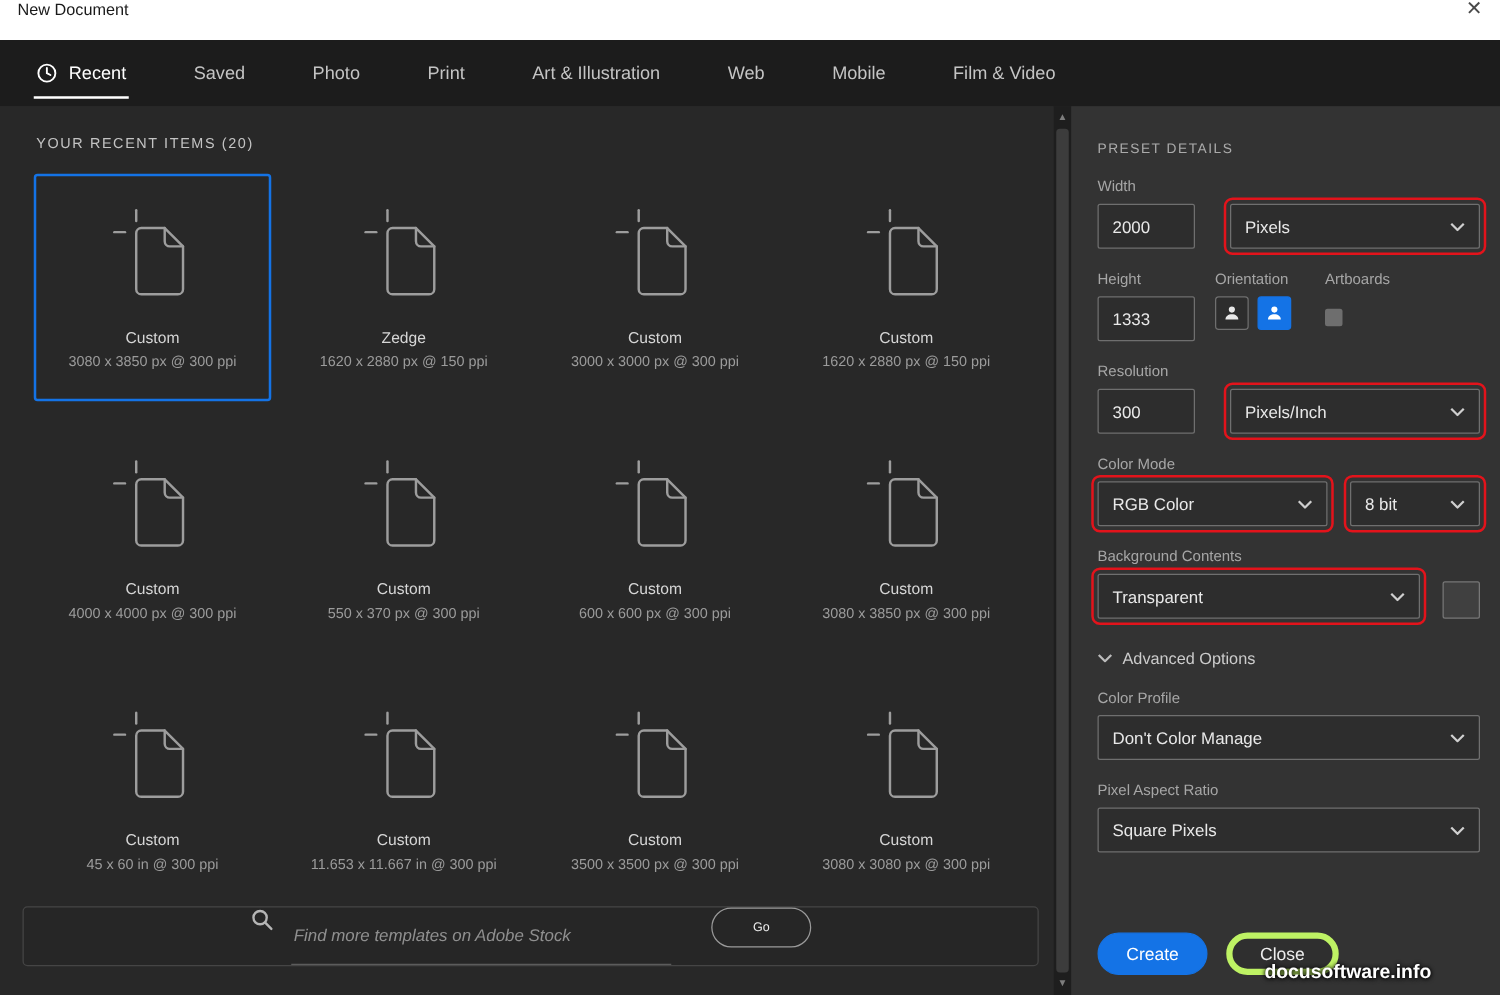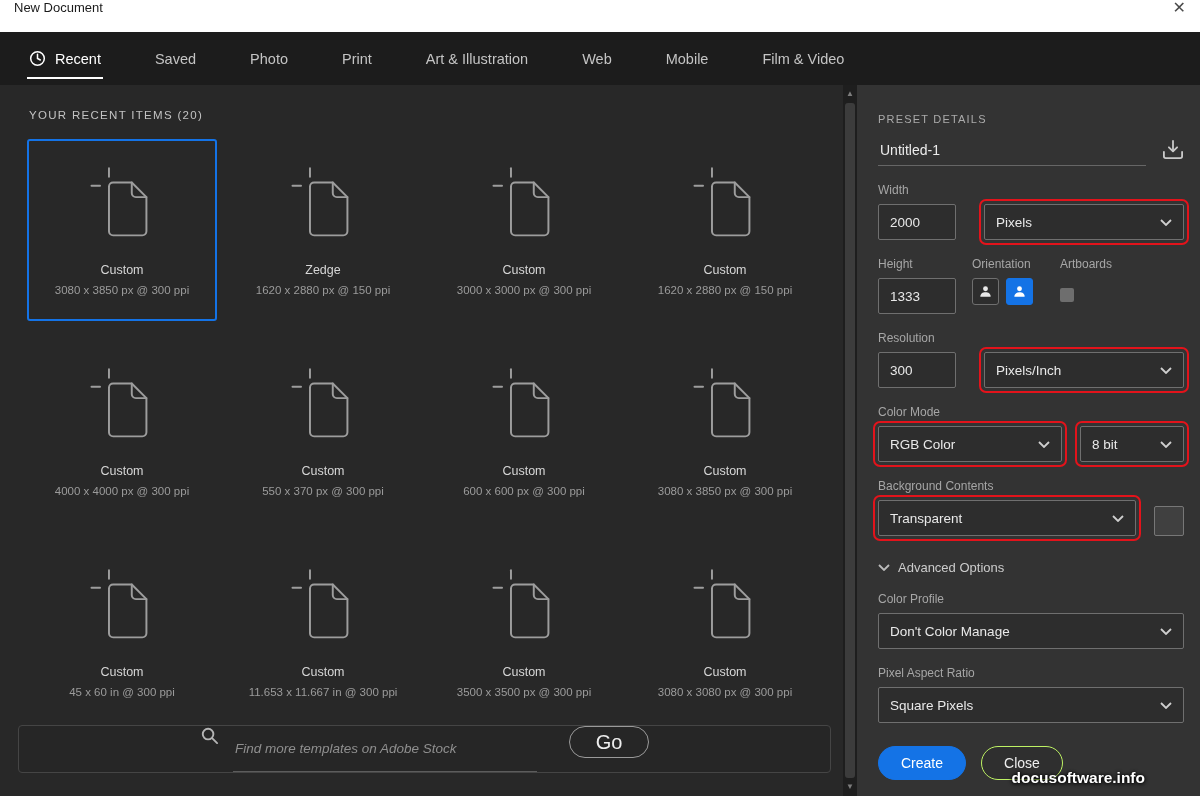--- a/index.html
+++ b/index.html
@@ -26,21 +26,21 @@
   .card.selected{border-color:#1473e6;}
   .doc-icon{margin-top:26px;line-height:0;}
   .card-name{margin-top:26px;font-size:12.5px;color:#d6d6d6;}
   .card-dims{margin-top:7px;font-size:11.5px;color:#9b9b9b;}
 
   
   .searchbar{position:absolute;left:18px;right:12px;top:640px;height:48px;border:1px solid #454545;border-radius:4px;background:#262626;display:flex;justify-content:center;box-sizing:border-box;}
   .search-icon{line-height:0;margin-right:14px;}
   .search-input{width:300px;background:transparent;border:none;border-bottom:1px solid #5c5c5c;color:#dcdcdc;font-size:13.5px;font-style:italic;padding:5px 2px;outline:none;}
   .search-input::placeholder{color:#8f8f8f;font-style:italic;}
-  .go-btn{margin-left:32px;width:80px;height:32px;border-radius:16px;border:1px solid #9a9a9a;background:transparent;color:#eeeeee;font-size:20px;cursor:pointer;}
+  .go-btn{margin-left:32px;width:80px;height:32px;border-radius:16px;border:1px solid #9a9a9a;background:transparent;color:#eeeeee;font-size:10px;cursor:pointer;}
 
   
   .scroll{width:14px;background:#1e1e1e;position:relative;}
   .scroll .arrow{position:absolute;left:0;width:14px;height:14px;color:#7d7d7d;font-size:8px;line-height:14px;text-align:center;cursor:pointer;}
   .arrow.up{top:2px;}
   .arrow.down{bottom:2px;}
   .thumb{position:absolute;left:2px;right:2px;top:18px;bottom:18px;background:#3c3c3c;border-radius:3px;cursor:grab;}
 
   
   .panel{flex:1;background:#333333;display:flex;flex-direction:column;padding:0 16px 16px 21px;position:relative;box-sizing:border-box;}
@@ -63,21 +63,21 @@
   .oicon.active{background:#1473e6;border-color:#1473e6;}
   .checkbox{width:14px;height:14px;background:#6e6e6e;border-radius:2px;margin-top:10px;cursor:pointer;}
   .cm-row{display:flex;gap:18px;align-items:center;}
   .cm-main{width:184px;}
   .bg-row{display:flex;gap:18px;align-items:flex-end;}
   .swatch{width:28px;height:28px;background:#404040;border:1px solid #777;border-radius:2px;cursor:pointer;flex:0 0 auto;}
   .advanced{display:flex;align-items:center;gap:8px;margin-top:24px;color:#cccccc;font-size:13px;cursor:pointer;}
   .btn-row{margin-top:auto;display:flex;gap:15px;}
   .btn{height:34px;border-radius:17px;font-size:14px;cursor:pointer;padding:0 22px;font-family:"Liberation Sans",sans-serif;}
   .btn.create{background:#1473e6;border:1px solid #1473e6;color:#ffffff;}
-  .btn.closeb{background:#2f2f2f;border:1px solid #bef264;color:#eeeeee;}
+  .btn.closeb{background:#2f2f2f;border:5px solid #bef264;color:#eeeeee;}
   .watermark{position:absolute;right:55px;bottom:9px;color:#ffffff;font-weight:bold;font-size:15.5px;text-shadow:0 1px 4px rgba(0,0,0,.95),0 0 3px rgba(0,0,0,.9);z-index:6;pointer-events:none;}
 </style>
 </head>
 <body>
 
 <div class="window">
 
   <div class="titlebar">
     <span class="win-title">New Document</span>
     <span class="win-close">✕</span>
@@ -292,32 +292,20 @@
 
     <div class="scroll">
       <span class="arrow up">▲</span>
       <span class="thumb"></span>
       <span class="arrow down">▼</span>
     </div>
 
     <div class="panel">
       <div class="preset-header">PRESET DETAILS</div>
 
-      <div class="name-row">
-        <input class="name-input" type="text" value="Untitled-1" style="">
-        <button class="save-btn">
-          <span>
-            <svg viewBox="0 0 24 22" width="22" height="20" fill="none" stroke="#c9c9c9" stroke-width="2" stroke-linecap="round" stroke-linejoin="round">
-              <path d="M12 1 v11"></path>
-                <path d="M7.5 8 L12 12.5 L16.5 8"></path>
-              <path d="M2 13 v5 a2 2 0 0 0 2 2 h16 a2 2 0 0 0 2 -2 v-5"></path>
-            </svg>
-          </span>
-        </button>
-      </div>
 
       <div class="flabel">Width</div>
       <div class="hrow">
         <input class="control num hl" type="text" value="2000" style="">
         <div class="control dropdown grow hl">
           <span>Pixels</span>
           <span style="line-height:0;">
             <svg width="12" height="7" viewBox="0 0 12 7">
                 <path d="M1 1 L6 6 L11 1" fill="none" stroke="#cfcfcf" stroke-width="1.8"></path>
               </svg>

